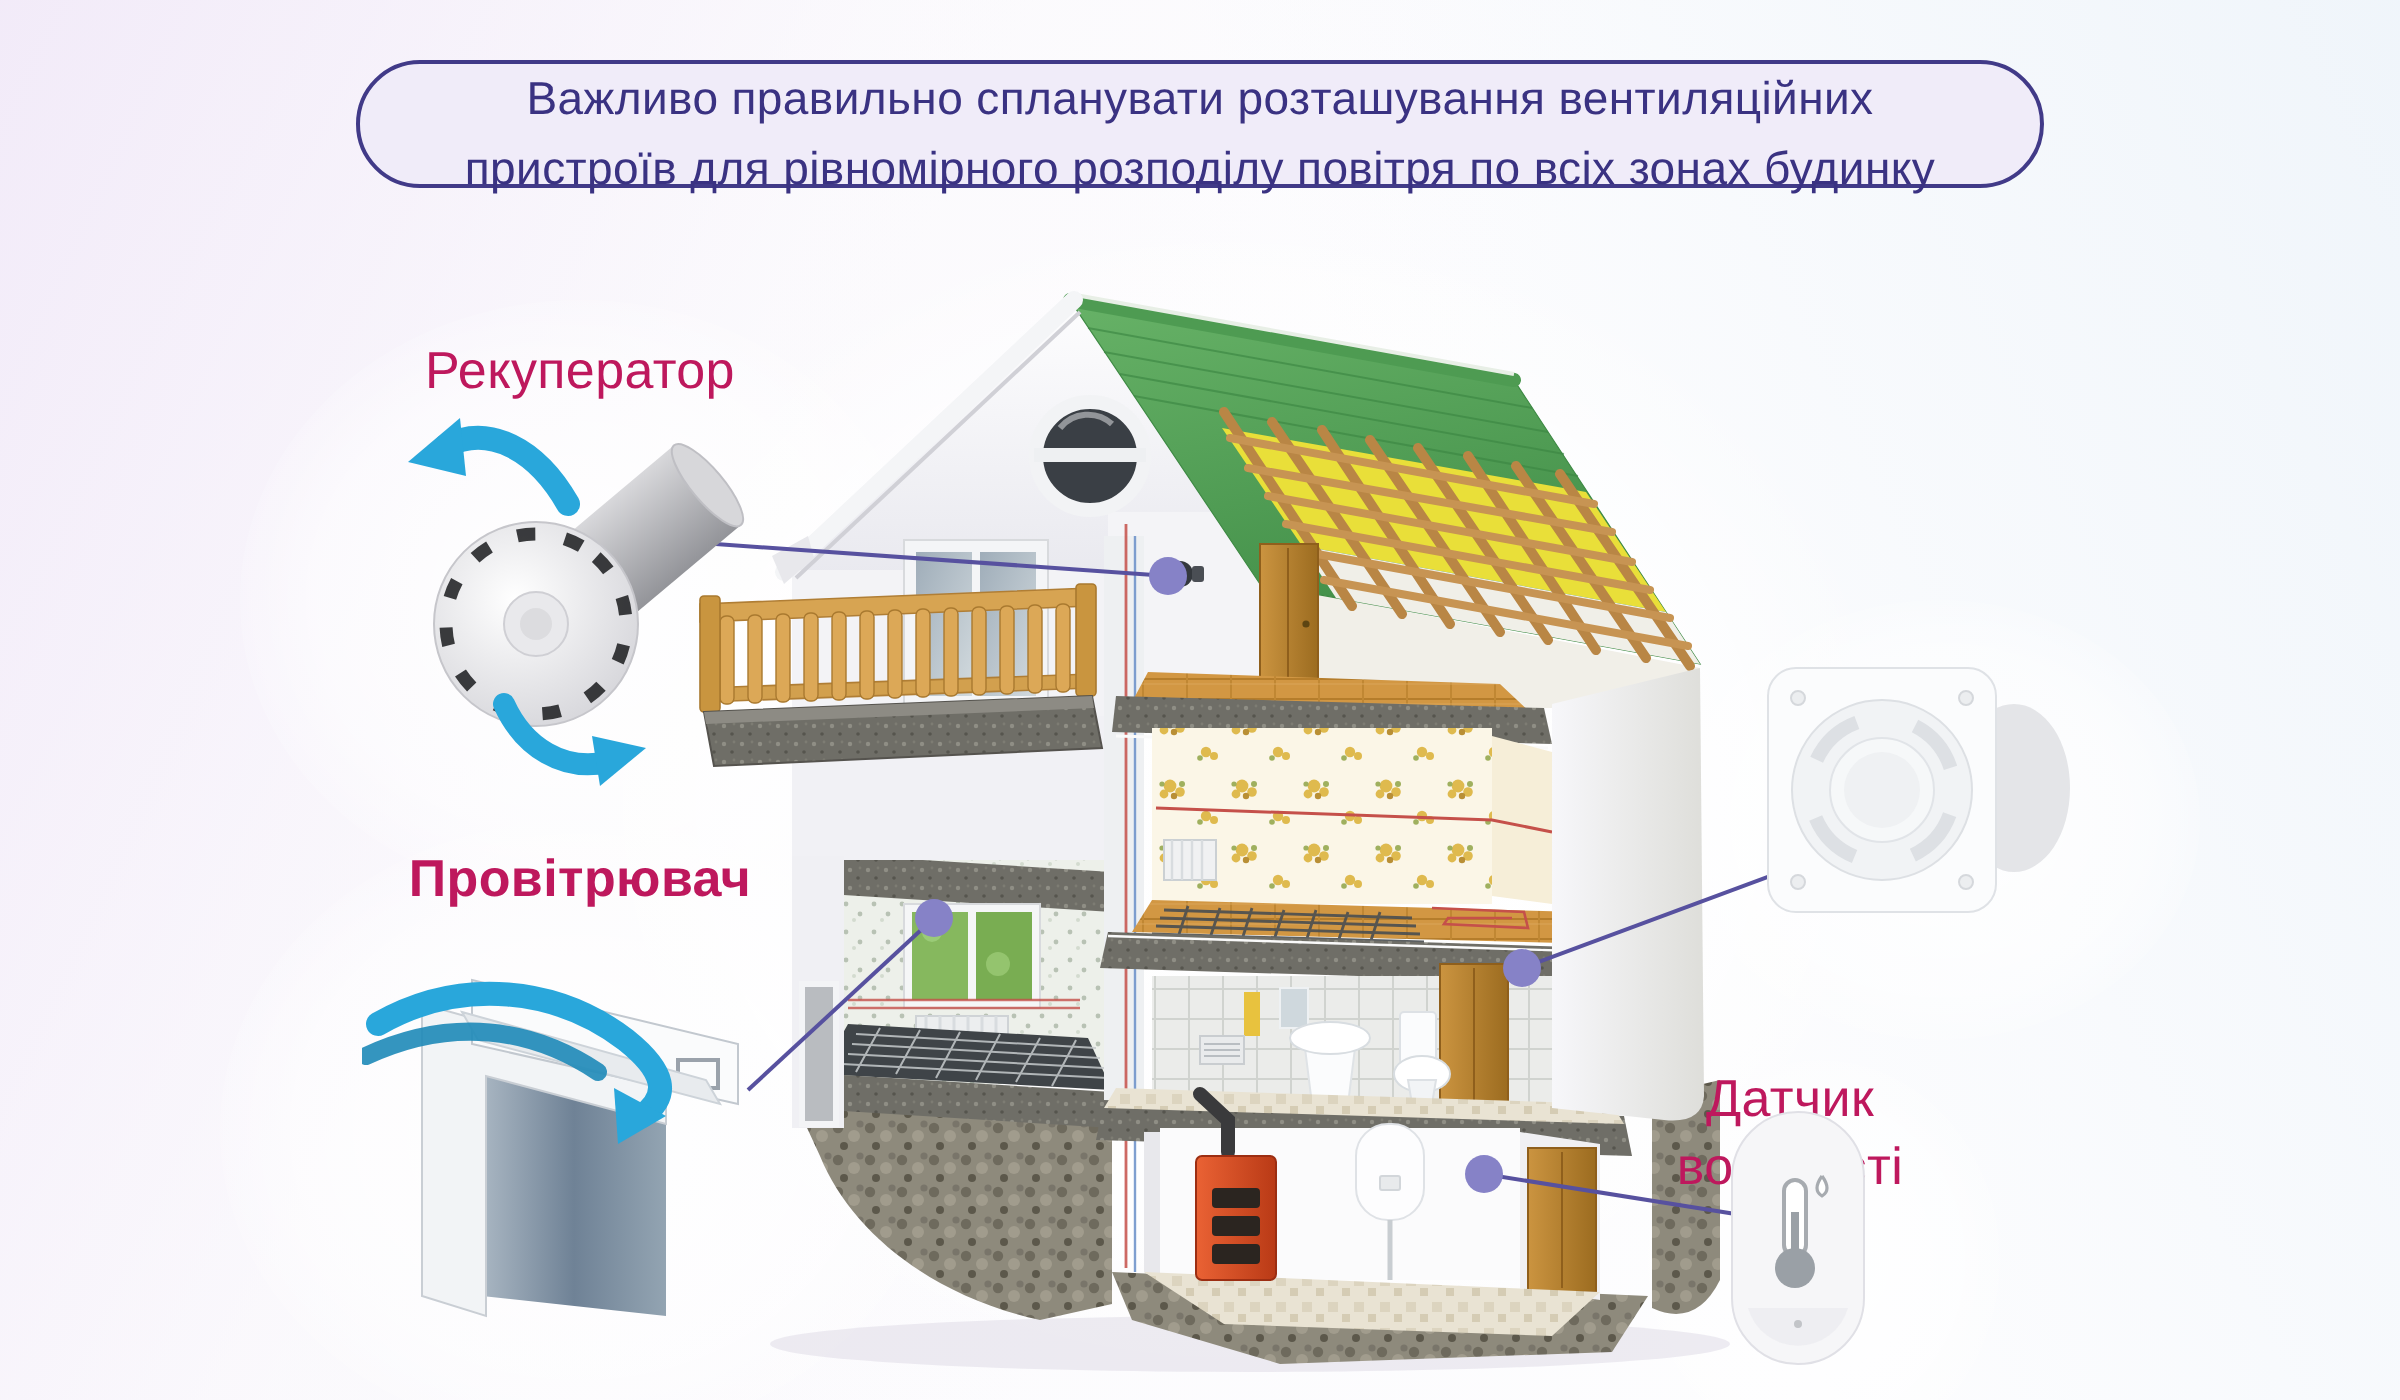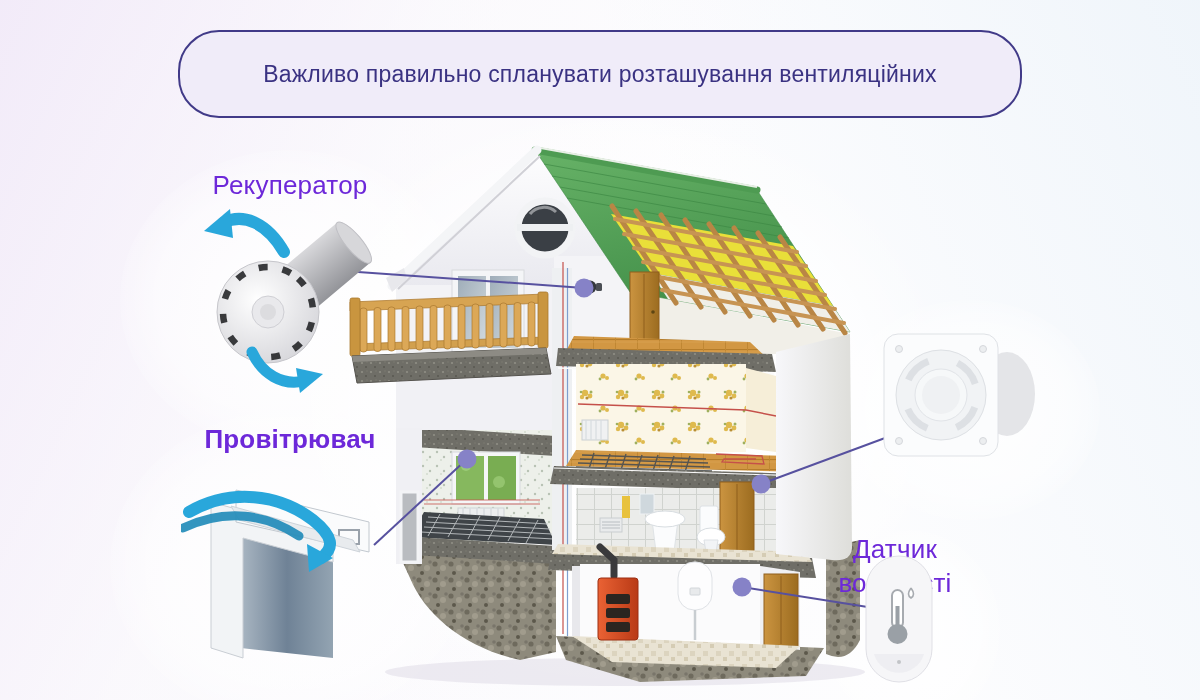--- a/index.html
+++ b/index.html
@@ -6,28 +6,28 @@
   body{
     width:1200px;height:700px;overflow:hidden;position:relative;
     font-family:"Liberation Sans","DejaVu Sans",sans-serif;
     background:
       linear-gradient(115deg, rgba(241,233,248,.9) 0%, rgba(250,248,252,.6) 30%, rgba(253,253,253,0) 55%),
       linear-gradient(245deg, rgba(238,244,250,.9) 0%, rgba(250,250,253,.4) 40%, #fbfafd 100%);
   }
   .canvas{position:absolute;inset:0;}
   .scene{position:absolute;left:0;top:0;}
   .banner{
-    position:absolute;left:178px;top:30px;width:844px;height:88px;
+    position:absolute;left:178px;top:30px;width:844px;height:64px;
     border:2px solid #413a88;border-radius:41px;background:#f0ecf9;
-    display:flex;align-items:center;justify-content:center;box-sizing:border-box;
+    display:flex;align-items:flex-start;justify-content:center;box-sizing:border-box;
   }
   .banner-text{color:#3a3282;font-size:23px;font-weight:500;line-height:1.5;text-align:center;letter-spacing:.2px;}
   .banner-text span{display:block;}
   .device-label{
-    position:absolute;color:#6d28d9;font-size:26px;font-weight:500;
+    position:absolute;color:#be185d;font-size:26px;font-weight:500;
     text-align:center;line-height:1.32;letter-spacing:.2px;
   }
   #label-recuperator{left:170px;top:168px;width:240px;}
   #label-ventilator{left:170px;top:422px;width:240px;font-weight:bold;}
   #label-fan{left:862px;top:264px;width:190px;}
   #label-sensor{left:805px;top:504px;width:180px;margin-top:28px;}
   .device{position:absolute;}
   .glow{position:absolute;border-radius:50%;background:radial-gradient(ellipse at center, rgba(255,255,255,.95) 0%, rgba(255,255,255,.55) 55%, rgba(255,255,255,0) 78%);}
 </style>
 </head>
@@ -315,20 +315,21 @@
       <circle cx="584" cy="288" r="9.5"></circle>
       <circle cx="467" cy="459" r="9.5"></circle>
       <circle cx="761" cy="484" r="9.5"></circle>
       <circle cx="742" cy="587" r="9.5"></circle>
     </g>
   </svg>
 
   <div class="banner">
     <div class="banner-text">
       <span>Важливо правильно спланувати розташування вентиляційних</span>
+      <span>пристроїв для рівномірного розподілу повітря по всіх зонах будинку</span>
     </div>
   </div>
 
   <div class="device-label" id="label-recuperator">Рекуператор</div>
   <div class="device-label" id="label-ventilator">Провітрювач</div>
   <div class="device-label" id="label-sensor">Датчик вологості</div>
 
   <svg class="device" style="left:196px;top:190px;" width="198" height="205" viewBox="0 0 198 205">
     <defs>
       <linearGradient id="tubeG" x1="0" y1="0" x2="0" y2="1">

